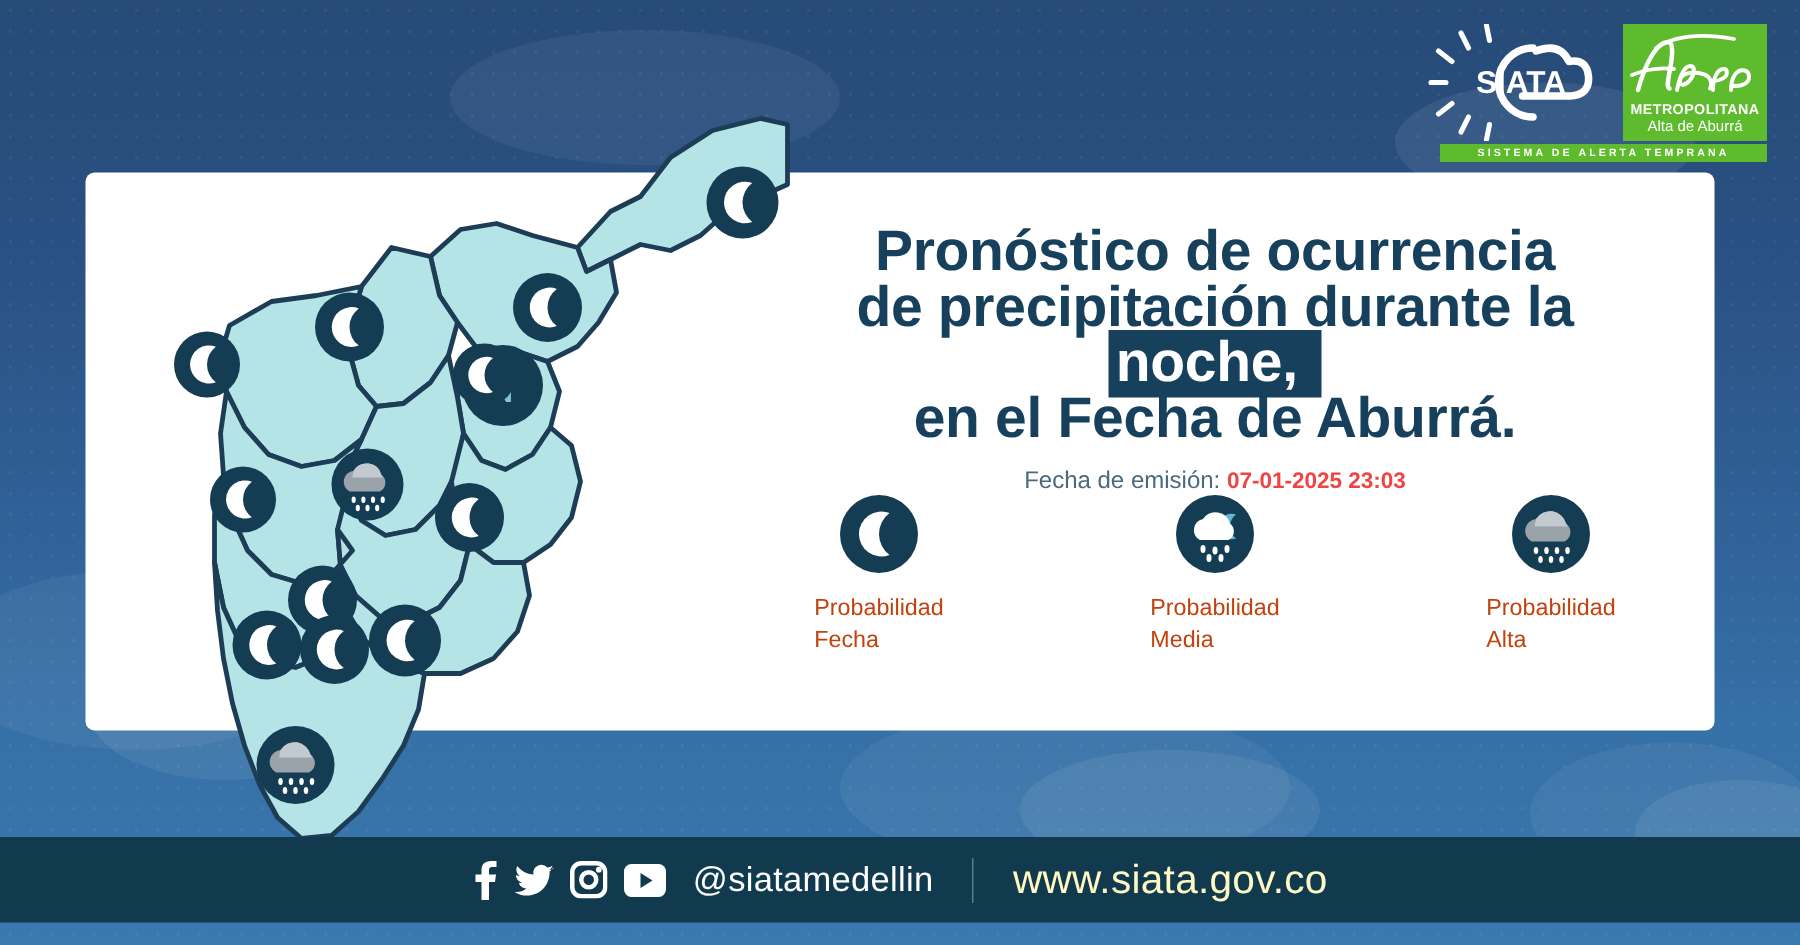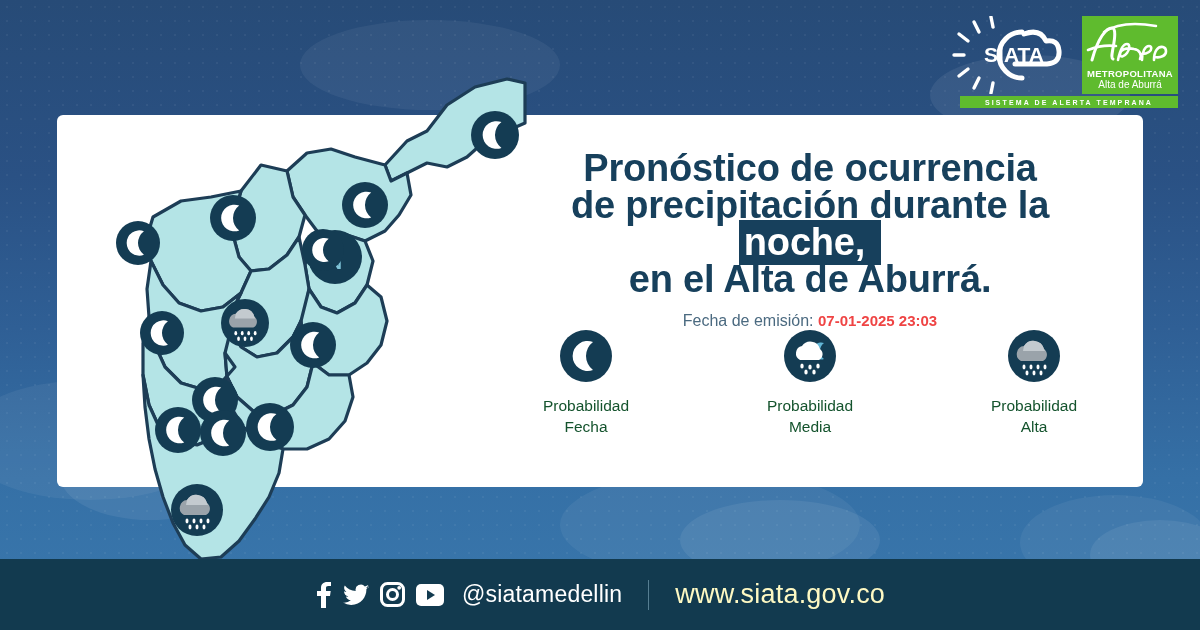--- a/index.html
+++ b/index.html
@@ -47,24 +47,24 @@
   .panel{position:absolute;left:500px;top:150px;width:620px;text-align:center;}
   .title{color:#17405c;font-size:38px;font-weight:bold;line-height:37px;letter-spacing:-.2px;}
   .hl{background:#17405c;color:#fff;padding:1px 16px 2px 5px;}
   .fecha{margin-top:14px;color:#4b6a80;font-size:16px;}
   .fecha .val{color:#ef4444;font-size:15px;font-weight:bold;}
 
   .legend{position:absolute;left:500px;top:330px;width:620px;display:flex;justify-content:center;gap:84px;}
   .leg{width:140px;display:flex;flex-direction:column;align-items:center;}
   .leg .ic{width:52px;height:52px;border-radius:50%;background:#143c53;}
   .leg .ic svg{width:100%;height:100%;}
-  .leg .lb{margin-top:13px;color:#14532d;font-size:15.5px;line-height:21px;text-align:center;}
-
-  
-  .footer{position:absolute;left:0;bottom:0;width:1200px;height:71px;background:#123a4f;
+  .leg .lb{margin-top:13px;color:#c2410c;font-size:15.5px;line-height:21px;text-align:left;}
+
+  
+  .footer{position:absolute;left:0;bottom:15px;width:1200px;height:57px;background:#123a4f;
     display:flex;align-items:center;justify-content:center;gap:0;}
   .fsocial{display:flex;align-items:center;gap:11px;margin-right:18px;}
   .fsocial svg{display:block;}
   .fhandle{color:#fff;font-size:23px;letter-spacing:.2px;}
   .fdiv{width:1px;height:30px;background:#567e92;margin:0 26px;}
   .fsite{color:#fef9c3;font-size:27px;letter-spacing:.2px;}
 </style>
 </head>
 <body>
 
@@ -238,21 +238,21 @@
     </div>
   </div>
 
 <div class="panel">
   <div class="title">
     <div>Pronóstico de ocurrencia</div>
     <div>
       <span>de precipitación durante la</span>
       <span class="hl">noche,</span>
     </div>
-    <div>en el Alta de Aburrá.</div>
+    <div>en el Fecha de Aburrá.</div>
   </div>
   <div class="fecha">
     <span>Fecha de emisión:</span>
     <span class="val">07-01-2025 23:03</span>
   </div>
 </div>
 
 <div class="legend">
   <div class="leg">
     <div class="ic">

